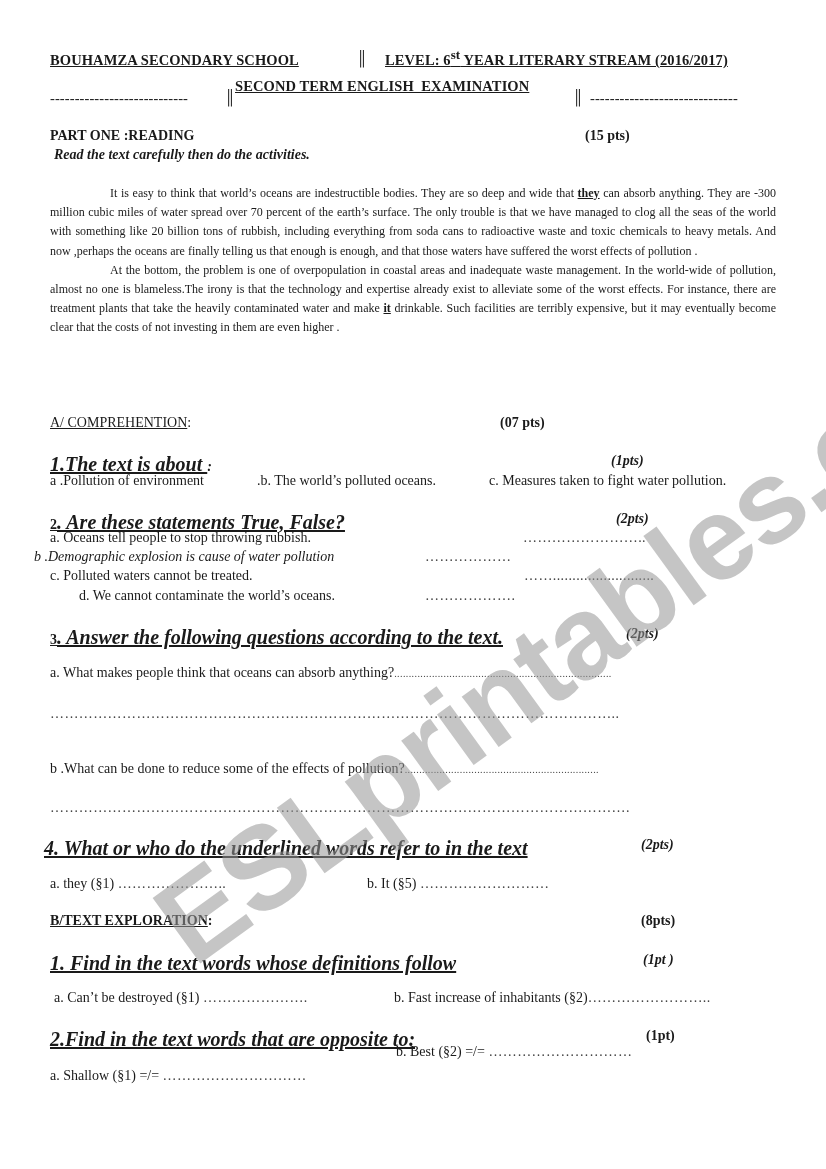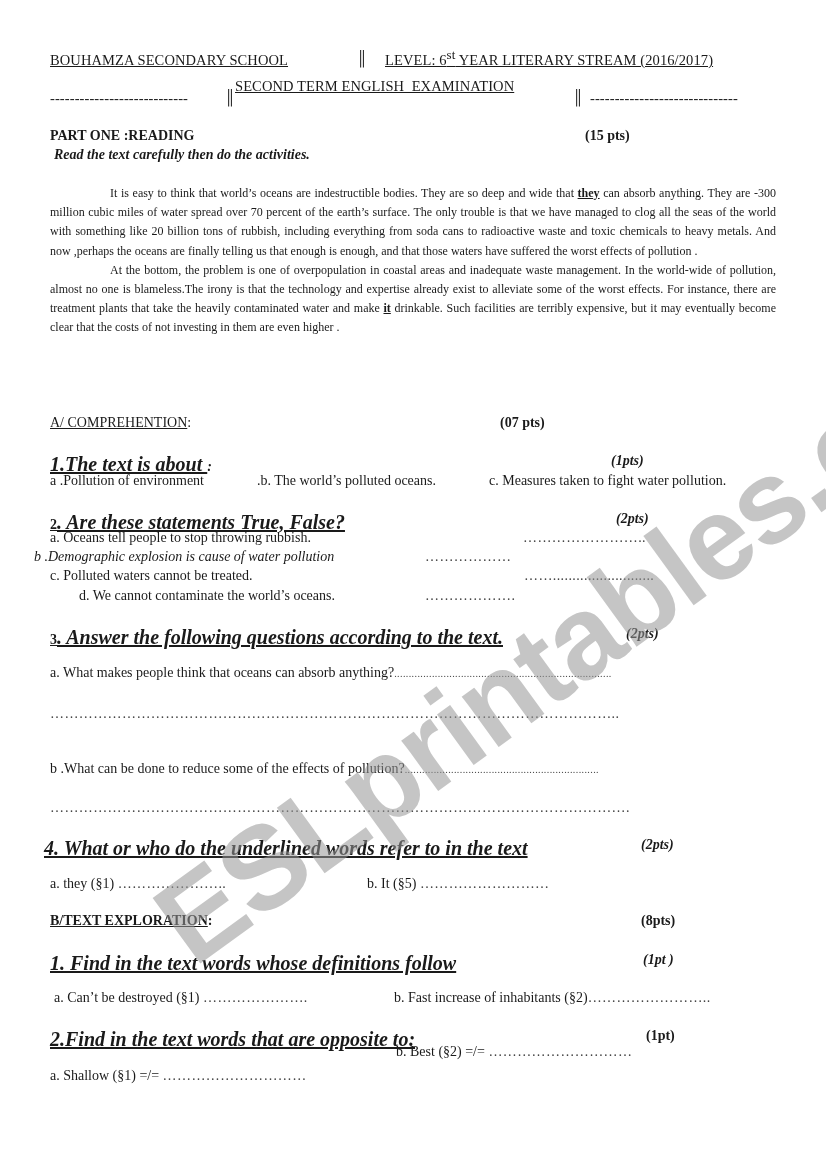--- a/index.html
+++ b/index.html
@@ -5,21 +5,21 @@
     html, body { margin: 0; padding: 0; background: #ffffff; }
     body {
       width: 826px; height: 1169px; position: relative; overflow: hidden;
       font-family: "Liberation Serif", "DejaVu Serif", serif;
       color: #1a1a1a;
     }
     .abs { position: absolute; white-space: pre; }
     .u { text-decoration: underline; }
     .b { font-weight: bold; }
     .i { font-style: italic; }
-    .hdr { font-size: 14.5px; font-weight: normal; letter-spacing: 0.1px; }
+    .hdr { font-size: 14.5px; font-weight: bold; letter-spacing: 0.1px; }
     .sec { font-size: 14px; font-weight: bold; }
     .q { font-size: 14px; }
     .qt { font-size: 20px; font-weight: bold; font-style: italic; text-decoration: underline; }
     .pts { font-size: 14px; font-weight: bold; }
     .ptsi { font-size: 14px; font-weight: bold; font-style: italic; }
     .dots { color: #444; letter-spacing: 0.4px; }
     sup { font-size: 13px; vertical-align: super; line-height: 0; }
     .passage { position: absolute; left: 50px; width: 726px; font-size: 12px; line-height: 19.2px; text-align: justify; }
     .passage p { margin: 0; text-indent: 60px; }
     .passage .ul { text-decoration: underline; font-weight: bold; }

